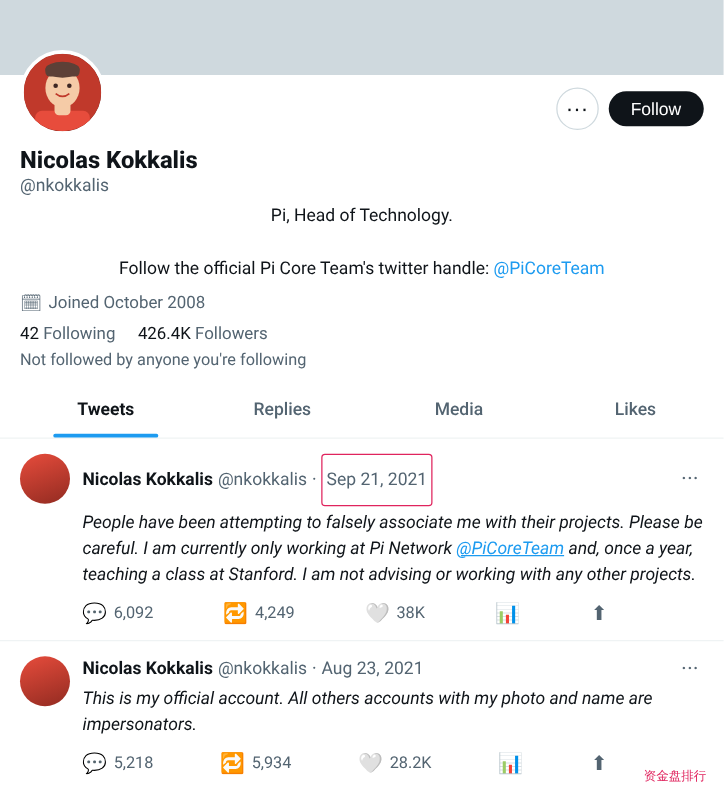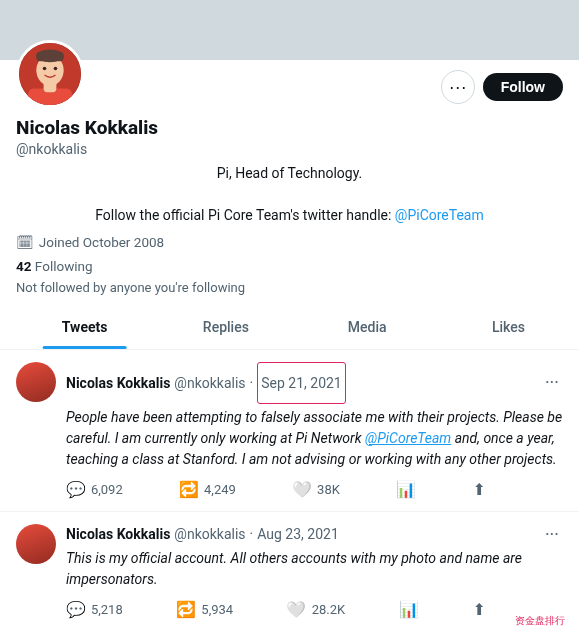--- a/index.html
+++ b/index.html
@@ -67,21 +67,21 @@
       color: #0f1419;
     }
 
     .btn-follow {
       background: #0f1419;
       color: #fff;
       border: none;
       border-radius: 20px;
       padding: 6px 18px;
       font-size: 14px;
-      font-weight: 700;
+      font-weight: 400;
       cursor: pointer;
     }
 
     .display-name {
       font-size: 19px;
       font-weight: 800;
       color: #0f1419;
       line-height: 1.3;
     }
 
@@ -126,21 +126,21 @@
 
     .stat-item {
       color: #0f1419;
     }
 
     .stat-item span {
       color: #536471;
     }
 
     .stat-item strong {
-      font-weight: 700;
+      font-weight: 400;
     }
 
     .not-followed {
       font-size: 13px;
       color: #536471;
       margin-bottom: 10px;
     }
 
     
     .tabs {
@@ -334,20 +334,24 @@
   <div class="joined-row">
     <span class="calendar-icon">🗓</span>
     <span>Joined October 2008</span>
   </div>
 
   <div class="stats-row">
     <div class="stat-item">
       <strong>42</strong>
       <span>Following</span>
     </div>
+    <div class="stat-item">
+      <strong>426.4K</strong>
+      <span>Followers</span>
+    </div>
   </div>
 
   <div class="not-followed">Not followed by anyone you're following</div>
 
 </div>
 
 <div class="tabs">
   <div class="tab active">Tweets</div>
   <div class="tab">Replies</div>
   <div class="tab">Media</div>

